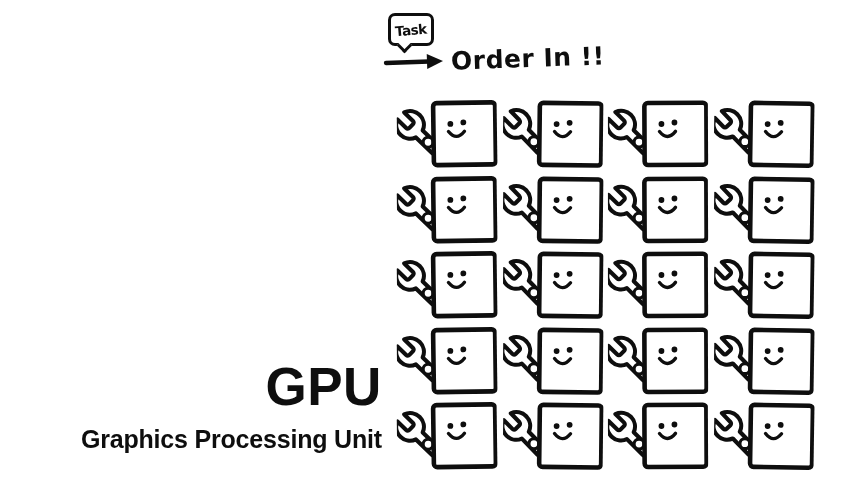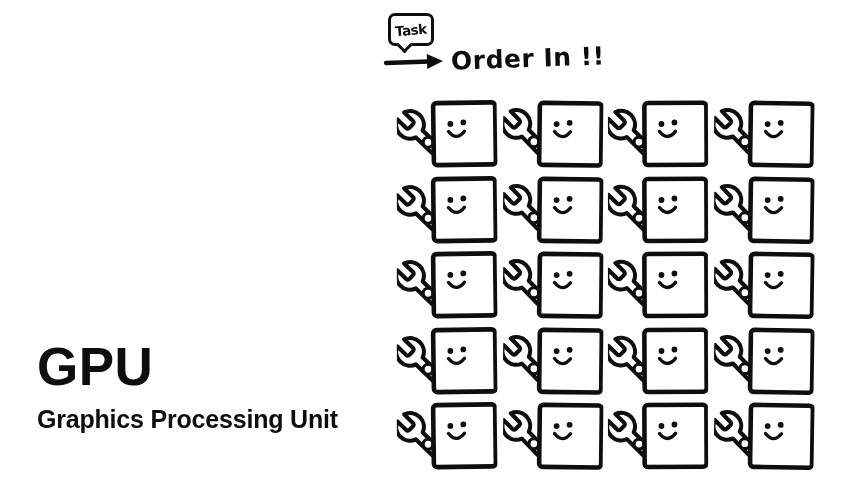--- a/index.html
+++ b/index.html
@@ -7,28 +7,28 @@
   html,body { margin:0; padding:0; }
   body {
     width:856px; height:491px; overflow:hidden;
     background:var(--bg);
     font-family:"Liberation Sans","DejaVu Sans",sans-serif;
     color:var(--ink);
   }
   .stage { position:relative; width:856px; height:491px; background:var(--bg); }
 
   
-  .brand { position:absolute; left:37px; top:340px; }
+  .brand { position:absolute; left:37px; top:360px;text-align:right; }
   .brand h1 {
     margin:0; font-weight:700; font-size:53px; line-height:1;
     letter-spacing:0.5px; color:var(--ink);
   }
   .brand .subtitle {
     margin-top:14px; font-weight:700; font-size:25px; line-height:1;
-    letter-spacing:-0.2px; color:var(--ink);
+    letter-spacing:-0.2px; color:var(--ink);margin-left:44px;
   }
 
   
   .task-bubble {
     position:absolute; left:388px; top:13px; width:46px; height:33px;
     border:3.8px solid var(--ink); border-radius:7px; background:var(--bg);
     display:flex; align-items:center; justify-content:center;
   }
   .task-bubble .label {
     font-family:"DejaVu Sans",sans-serif; font-weight:700; font-size:13.5px;

